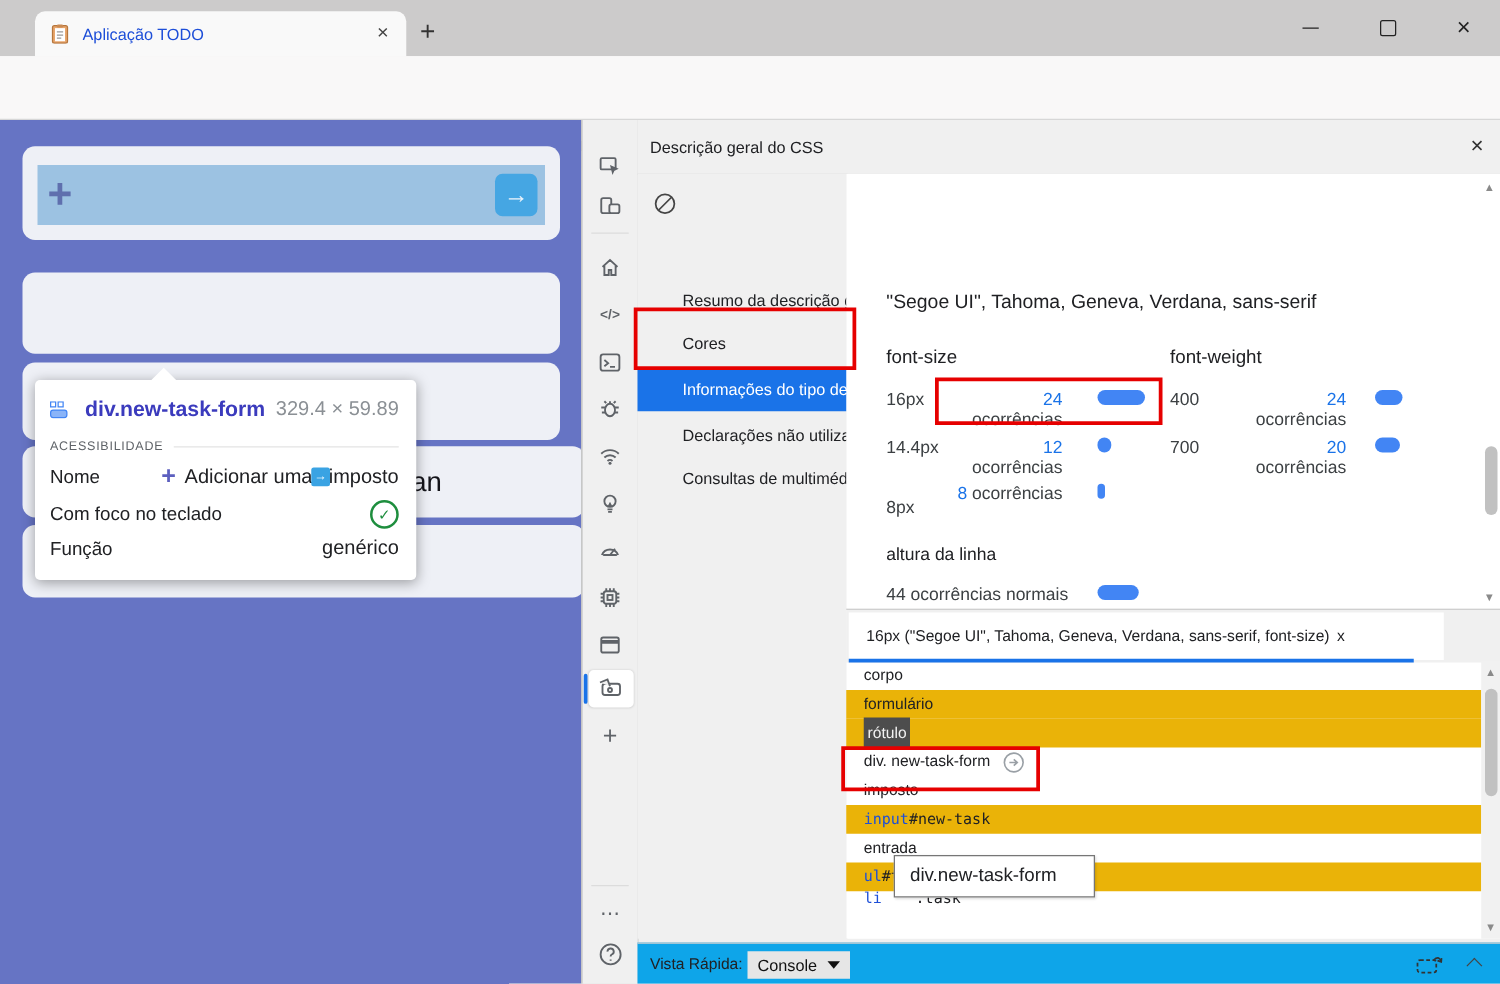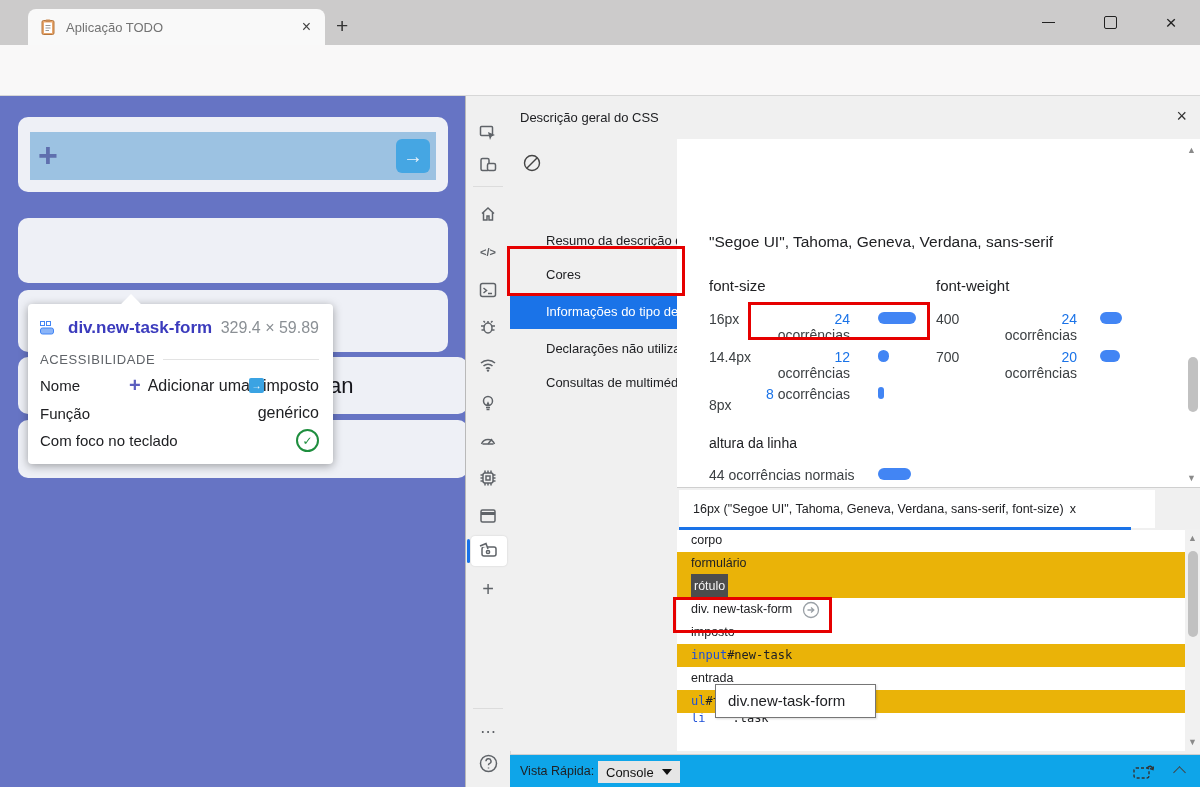--- a/index.html
+++ b/index.html
@@ -2,21 +2,21 @@
 <html><head>
 <meta charset="utf-8">
 <style>
   html,body{margin:0;padding:0;background:#e8e8e8;font-family:"Liberation Sans","DejaVu Sans",sans-serif;}
   #screen{position:relative;width:1200px;height:787px;background:#fff;overflow:hidden;outline:1px solid #9a9a9a;}
   .r{position:absolute;box-sizing:border-box;}
   .f{display:flex;align-items:center;}
   
   .tabstrip{left:0;top:0;width:1200px;height:45px;background:#cccbcb;}
   .tab{left:28px;top:9px;width:297px;height:36px;background:#f9f9f9;border-radius:8px 8px 0 0;display:flex;align-items:center;padding:0 10px 0 12px;}
-  .tab-title{font-size:13px;color:#737373;margin-left:10px;flex:1;white-space:nowrap;overflow:hidden;}
+  .tab-title{font-size:13px;color:#1d4ed8;margin-left:10px;flex:1;white-space:nowrap;overflow:hidden;}
   .tab-close{font-size:16px;color:#444;cursor:default;padding:0 4px;}
   .newtab{left:336px;top:16px;font-size:21px;color:#333;line-height:20px;}
   .wctl{top:0;height:45px;width:46px;display:flex;align-items:center;justify-content:center;color:#222;}
   .minline{width:13px;border-top:1.4px solid #222;}
   .maxbox{width:11px;height:11px;border:1.4px solid #222;border-radius:2px;}
   .wclose{font-size:19px;font-weight:400;}
   .toolbar{left:0;top:45px;width:1200px;height:51px;background:#f9f8f8;border-bottom:1px solid #d7d7d7;}
   .navbtn{font-size:21px;color:#3a3a3a;top:55px;}
   .addrbar{left:132px;top:53px;width:858px;height:36px;background:#fff;border:1px solid #e3e3e3;border-radius:18px;box-shadow:0 1px 2px rgba(0,0,0,.08);display:flex;align-items:center;padding:0 12px 0 16px;}
   .url{font-size:15px;white-space:nowrap;overflow:hidden;flex:1;margin-left:12px;color:#757575;}
@@ -32,21 +32,21 @@
   .go-btn{position:absolute;right:6px;top:7px;width:34px;height:34px;background:#45a6e3;border-radius:6px;color:#eaf3fb;font-size:20px;display:flex;align-items:center;justify-content:center;}
   .task{display:flex;align-items:center;padding-left:20px;font-size:22px;color:#14141a;}
   .circle{width:26px;height:26px;border:2.6px solid #101014;border-radius:50%;margin-right:16px;flex:0 0 auto;background:transparent;}
   .hl{background:#b9b9b9;}
   .ttip{left:28px;top:208px;width:305px;height:160px;background:#fff;border-radius:4px;box-shadow:0 2px 10px rgba(0,0,0,.35);z-index:5;}
   .ttip-caret{position:absolute;left:96px;top:-7px;width:14px;height:14px;background:#fff;transform:rotate(45deg);}
   .ttip-h{display:flex;align-items:center;padding:14px 14px 0 12px;}
   .ttip-name{font-size:17px;font-weight:700;color:#3b3bbd;margin-left:8px;}
   .ttip-dims{font-size:16px;color:#8b9095;margin-left:auto;}
   .acc-h{display:flex;align-items:center;margin:14px 14px 0 12px;}
-  .acc-label{font-size:13px;letter-spacing:.6px;color:#5f6368;}
+  .acc-label{font-size:10px;letter-spacing:.6px;color:#5f6368;}
   .acc-line{flex:1;border-top:1px solid #e3e3e3;margin-left:8px;}
   .acc-row{display:flex;align-items:center;margin:7px 14px 0 12px;font-size:15px;color:#202124;}
   .acc-val{margin-left:auto;display:flex;align-items:center;font-size:16px;}
   .pplus{color:#5c5fbf;font-weight:700;font-size:20px;margin-right:7px;}
   .chip{width:15px;height:15px;background:#3aa3e3;border-radius:2px;color:#fff;font-size:10px;display:inline-flex;align-items:center;justify-content:center;margin:0 -1px;}
   .gcheck{width:19px;height:19px;border:2px solid #1e8e3e;border-radius:50%;color:#1e8e3e;font-size:12px;font-weight:700;display:flex;align-items:center;justify-content:center;}
   
   .devtools{left:465px;top:96px;width:735px;height:691px;background:#f0f0f0;border-left:1px solid #b9b9b9;}
   .strip{position:absolute;left:1px;top:0;width:43px;height:691px;background:#f0f0f0;border-right:1px solid #d8d8d8;}
   .sicon{position:absolute;left:3px;width:36px;height:30px;display:flex;align-items:center;justify-content:center;color:#5f6368;}
@@ -193,28 +193,28 @@
       <div class="acc-row">
         <span>Nome</span>
         <span class="acc-val">
           <span class="pplus">+</span>
           <span>Adicionar uma</span>
           <span class="chip">→</span>
           <span>imposto</span>
         </span>
       </div>
       <div class="acc-row">
-        <span>Função</span>
-        <span class="acc-val">genérico</span>
-      </div>
-      <div class="acc-row">
         <span>Com foco no teclado</span>
         <span class="acc-val">
             <span class="gcheck">✓</span>
           </span>
+      </div>
+      <div class="acc-row">
+        <span>Função</span>
+        <span class="acc-val">genérico</span>
       </div>
     </div>
   </div>
 
   <div class="r devtools">
 
     <div class="strip">
       <div class="sicon" style="top:22px;">
           <svg width="18" height="18" viewBox="0 0 18 18">
             <rect x="1.5" y="2.5" width="12" height="9" rx="1"></rect>

